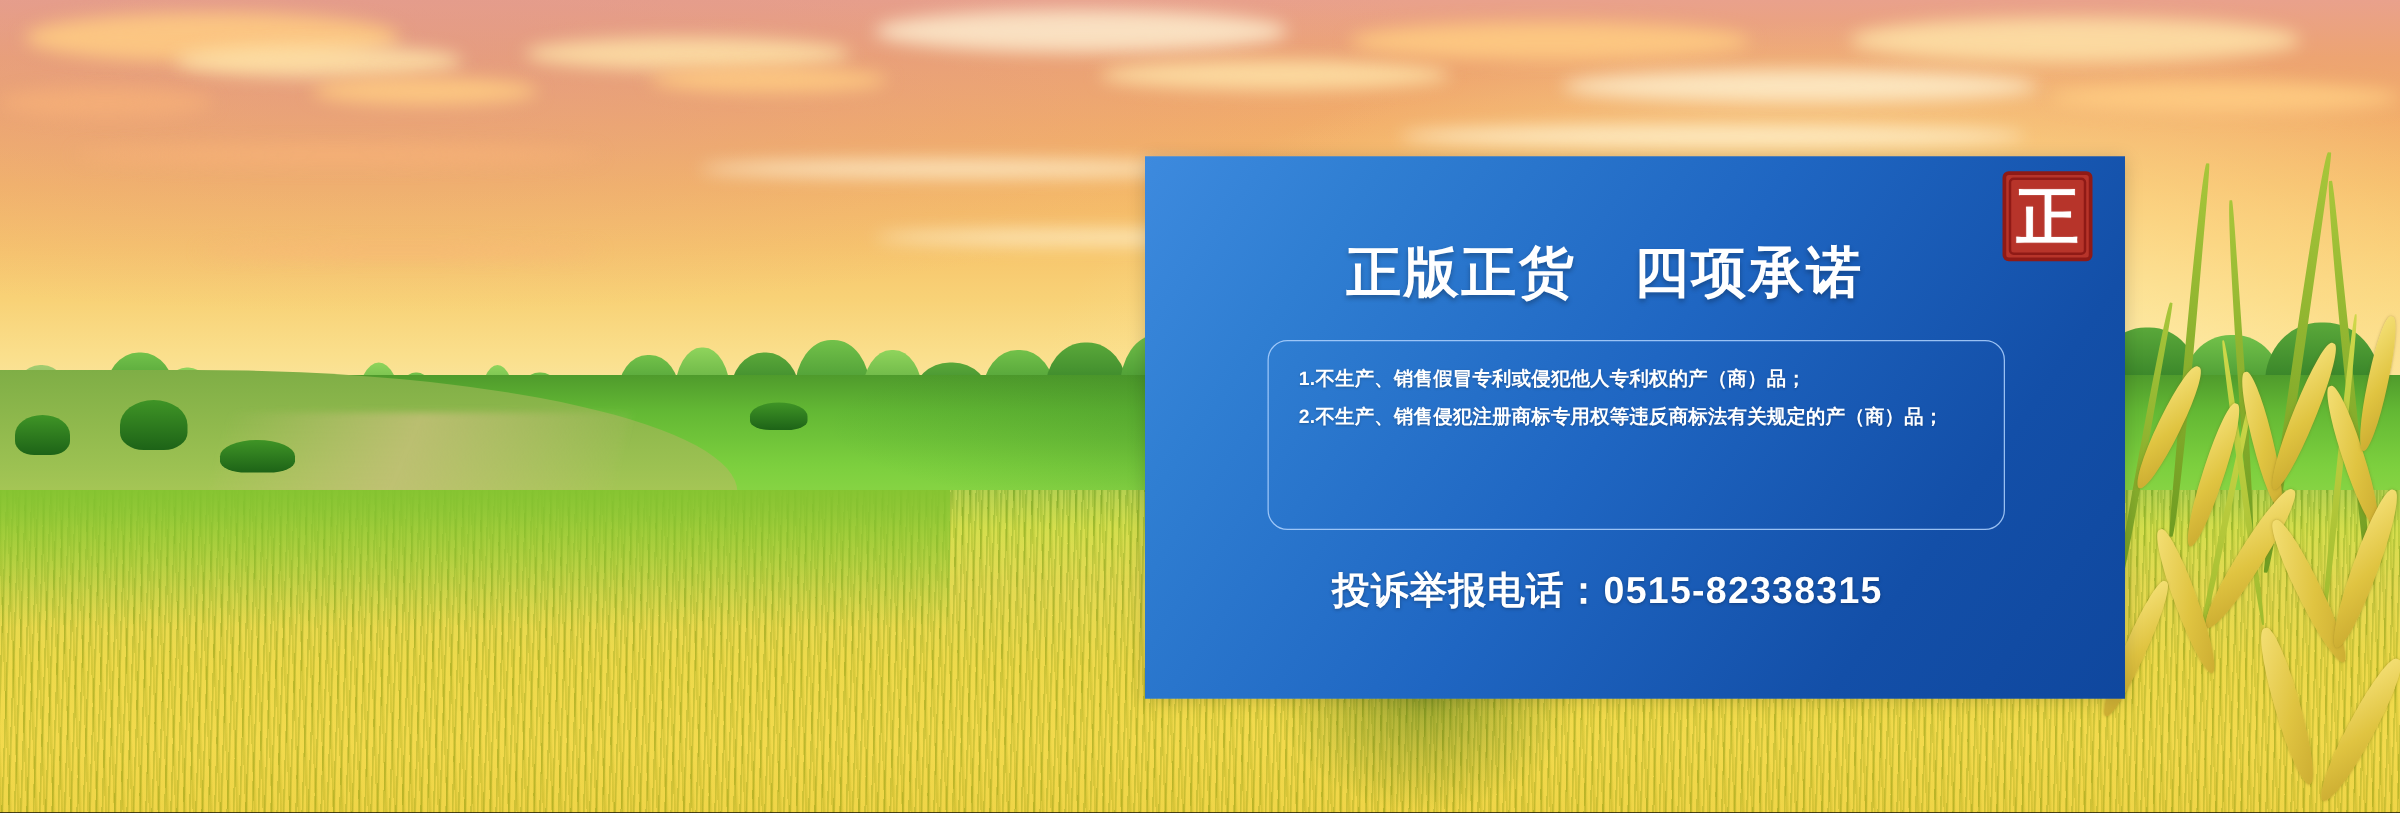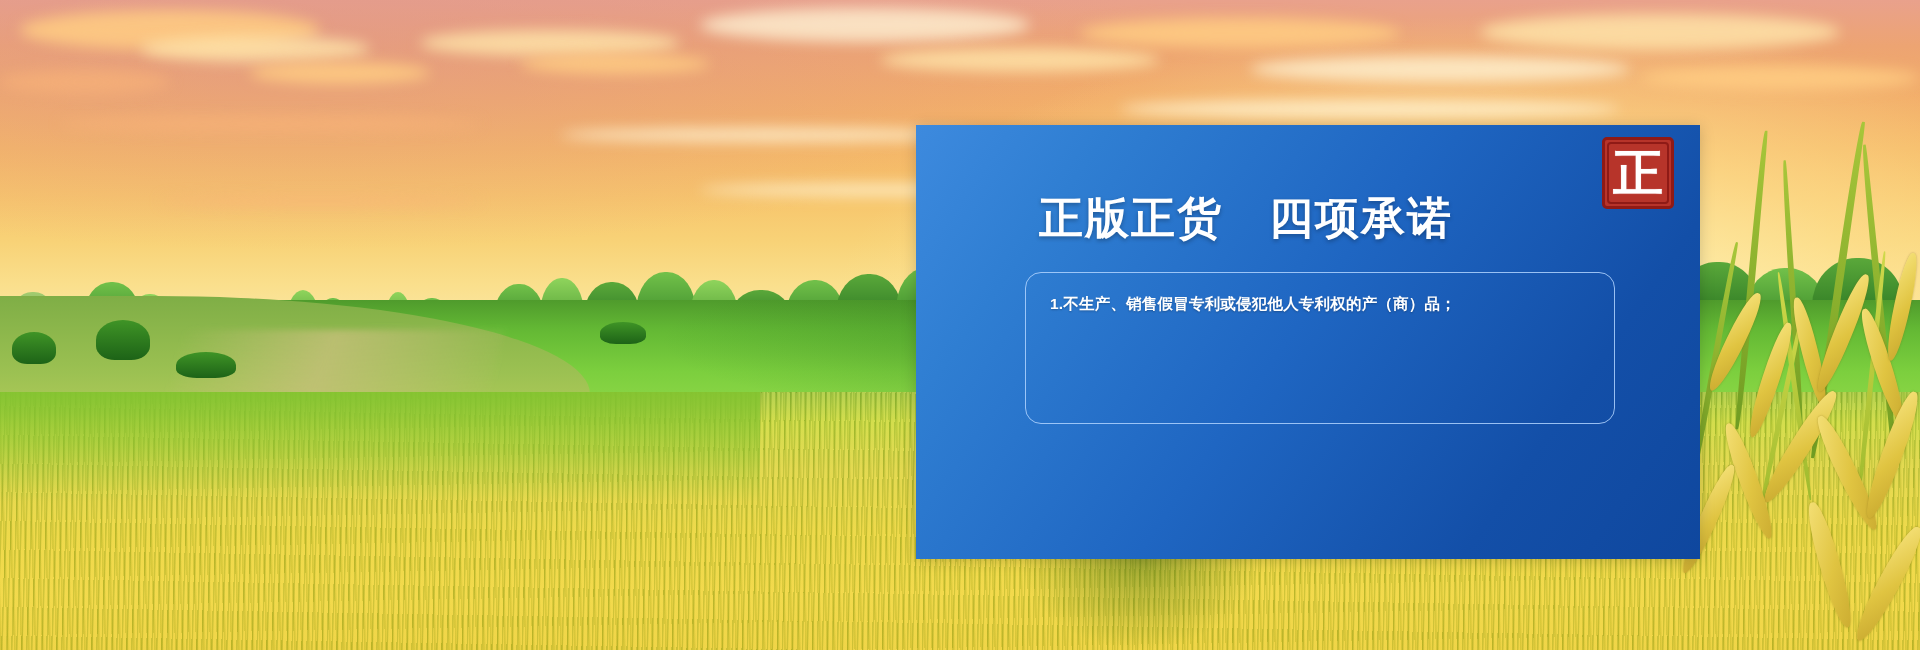--- a/index.html
+++ b/index.html
@@ -136,24 +136,25 @@
 
   .panel-title{
     position:absolute;left:0;top:64px;width:660px;
     text-align:center;
     color:#ffffff;
     font-size:44px;
     font-weight:bold;
     letter-spacing:2px;
     text-shadow:0 2px 4px rgba(0,0,0,.28);
     white-space:pre;
+    padding-left:38px;
   }
 
   .rule-box{
-    position:absolute;left:109px;top:147px;width:590px;height:152px;
+    position:absolute;left:98px;top:147px;width:590px;height:152px;
     border:1.5px solid rgba(176,212,255,.85);
     border-radius:16px;
     box-sizing:border-box;
     padding:16px 20px 0 24px;
   }
   .rule{
     color:#ffffff;
     font-size:15.5px;
     font-weight:bold;
     line-height:30px;
@@ -285,18 +286,20 @@
     <div class="seal">
       <div class="seal-outer"></div>
       <div class="seal-inner"></div>
       <div class="seal-char">正</div>
     </div>
 
     <div class="panel-title">正版正货　四项承诺</div>
 
     <div class="rule-box">
       <div class="rule">1.不生产、销售假冒专利或侵犯他人专利权的产（商）品；</div>
-    </div>
-
+      <div class="rule">2.不生产、销售侵犯注册商标专用权等违反商标法有关规定的产（商）品；</div>
+    </div>
+
+    <div class="hotline">投诉举报电话：0515-82338315</div>
 
   </div>
 
 </div>
 
 </body></html>

